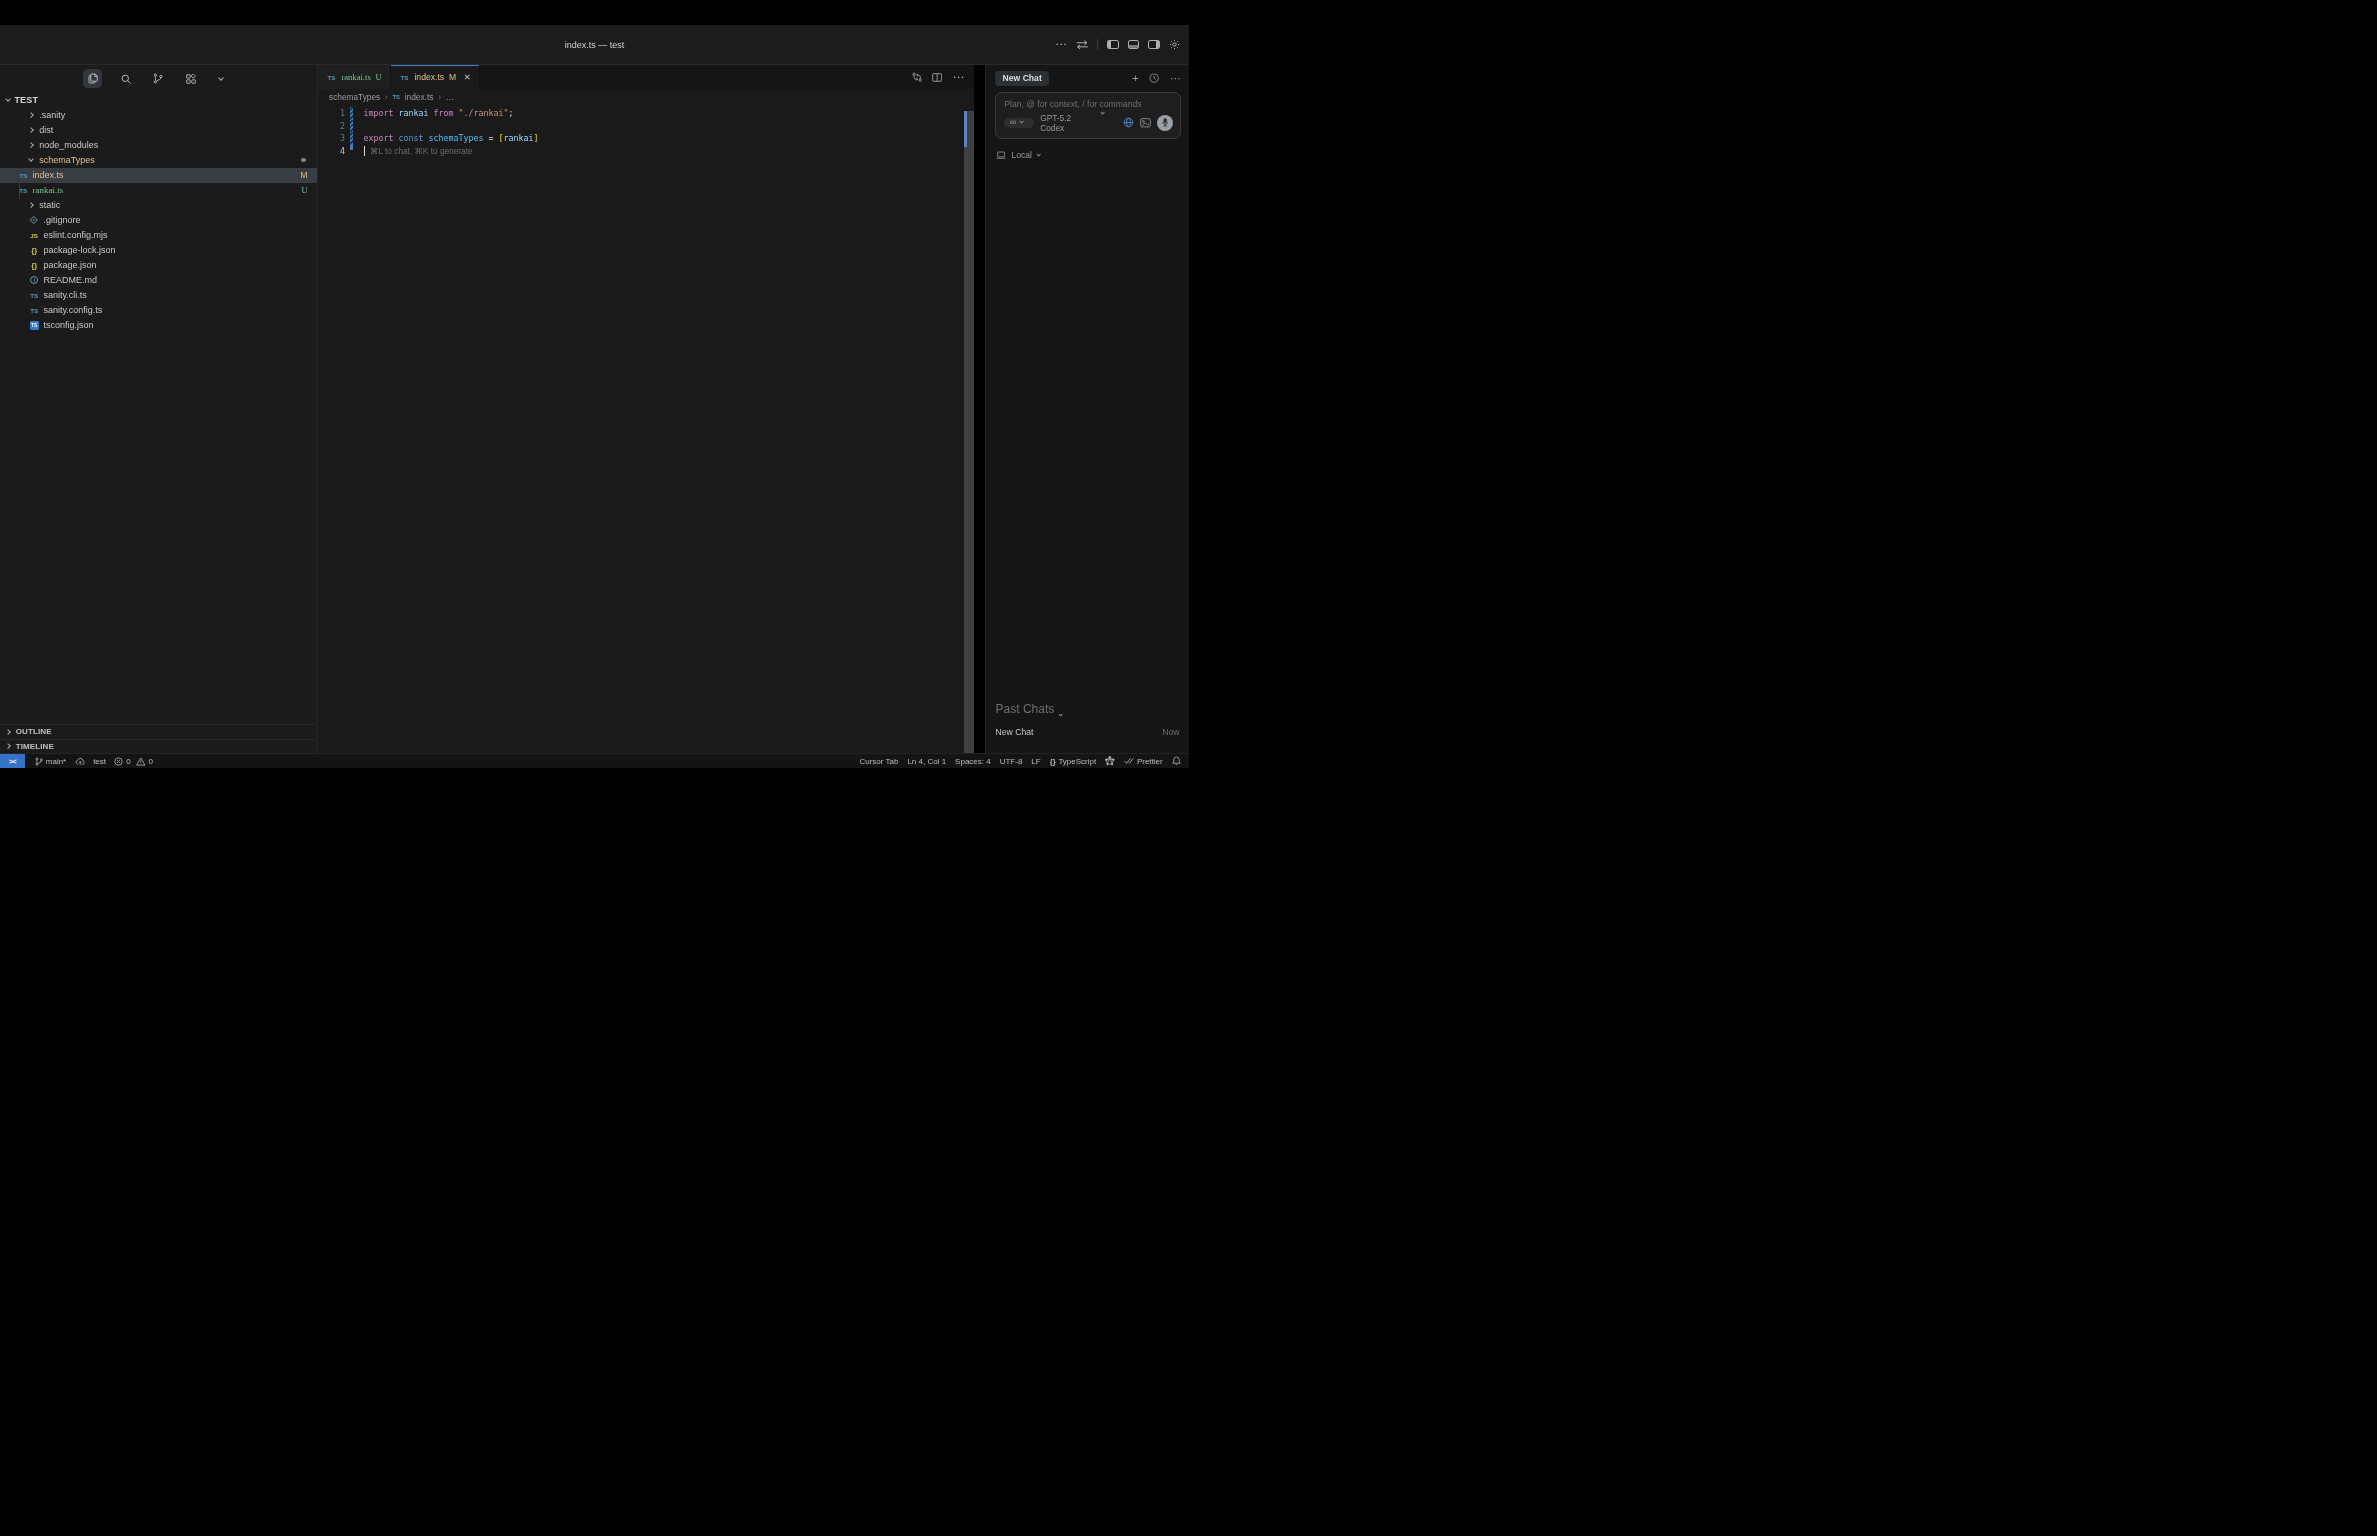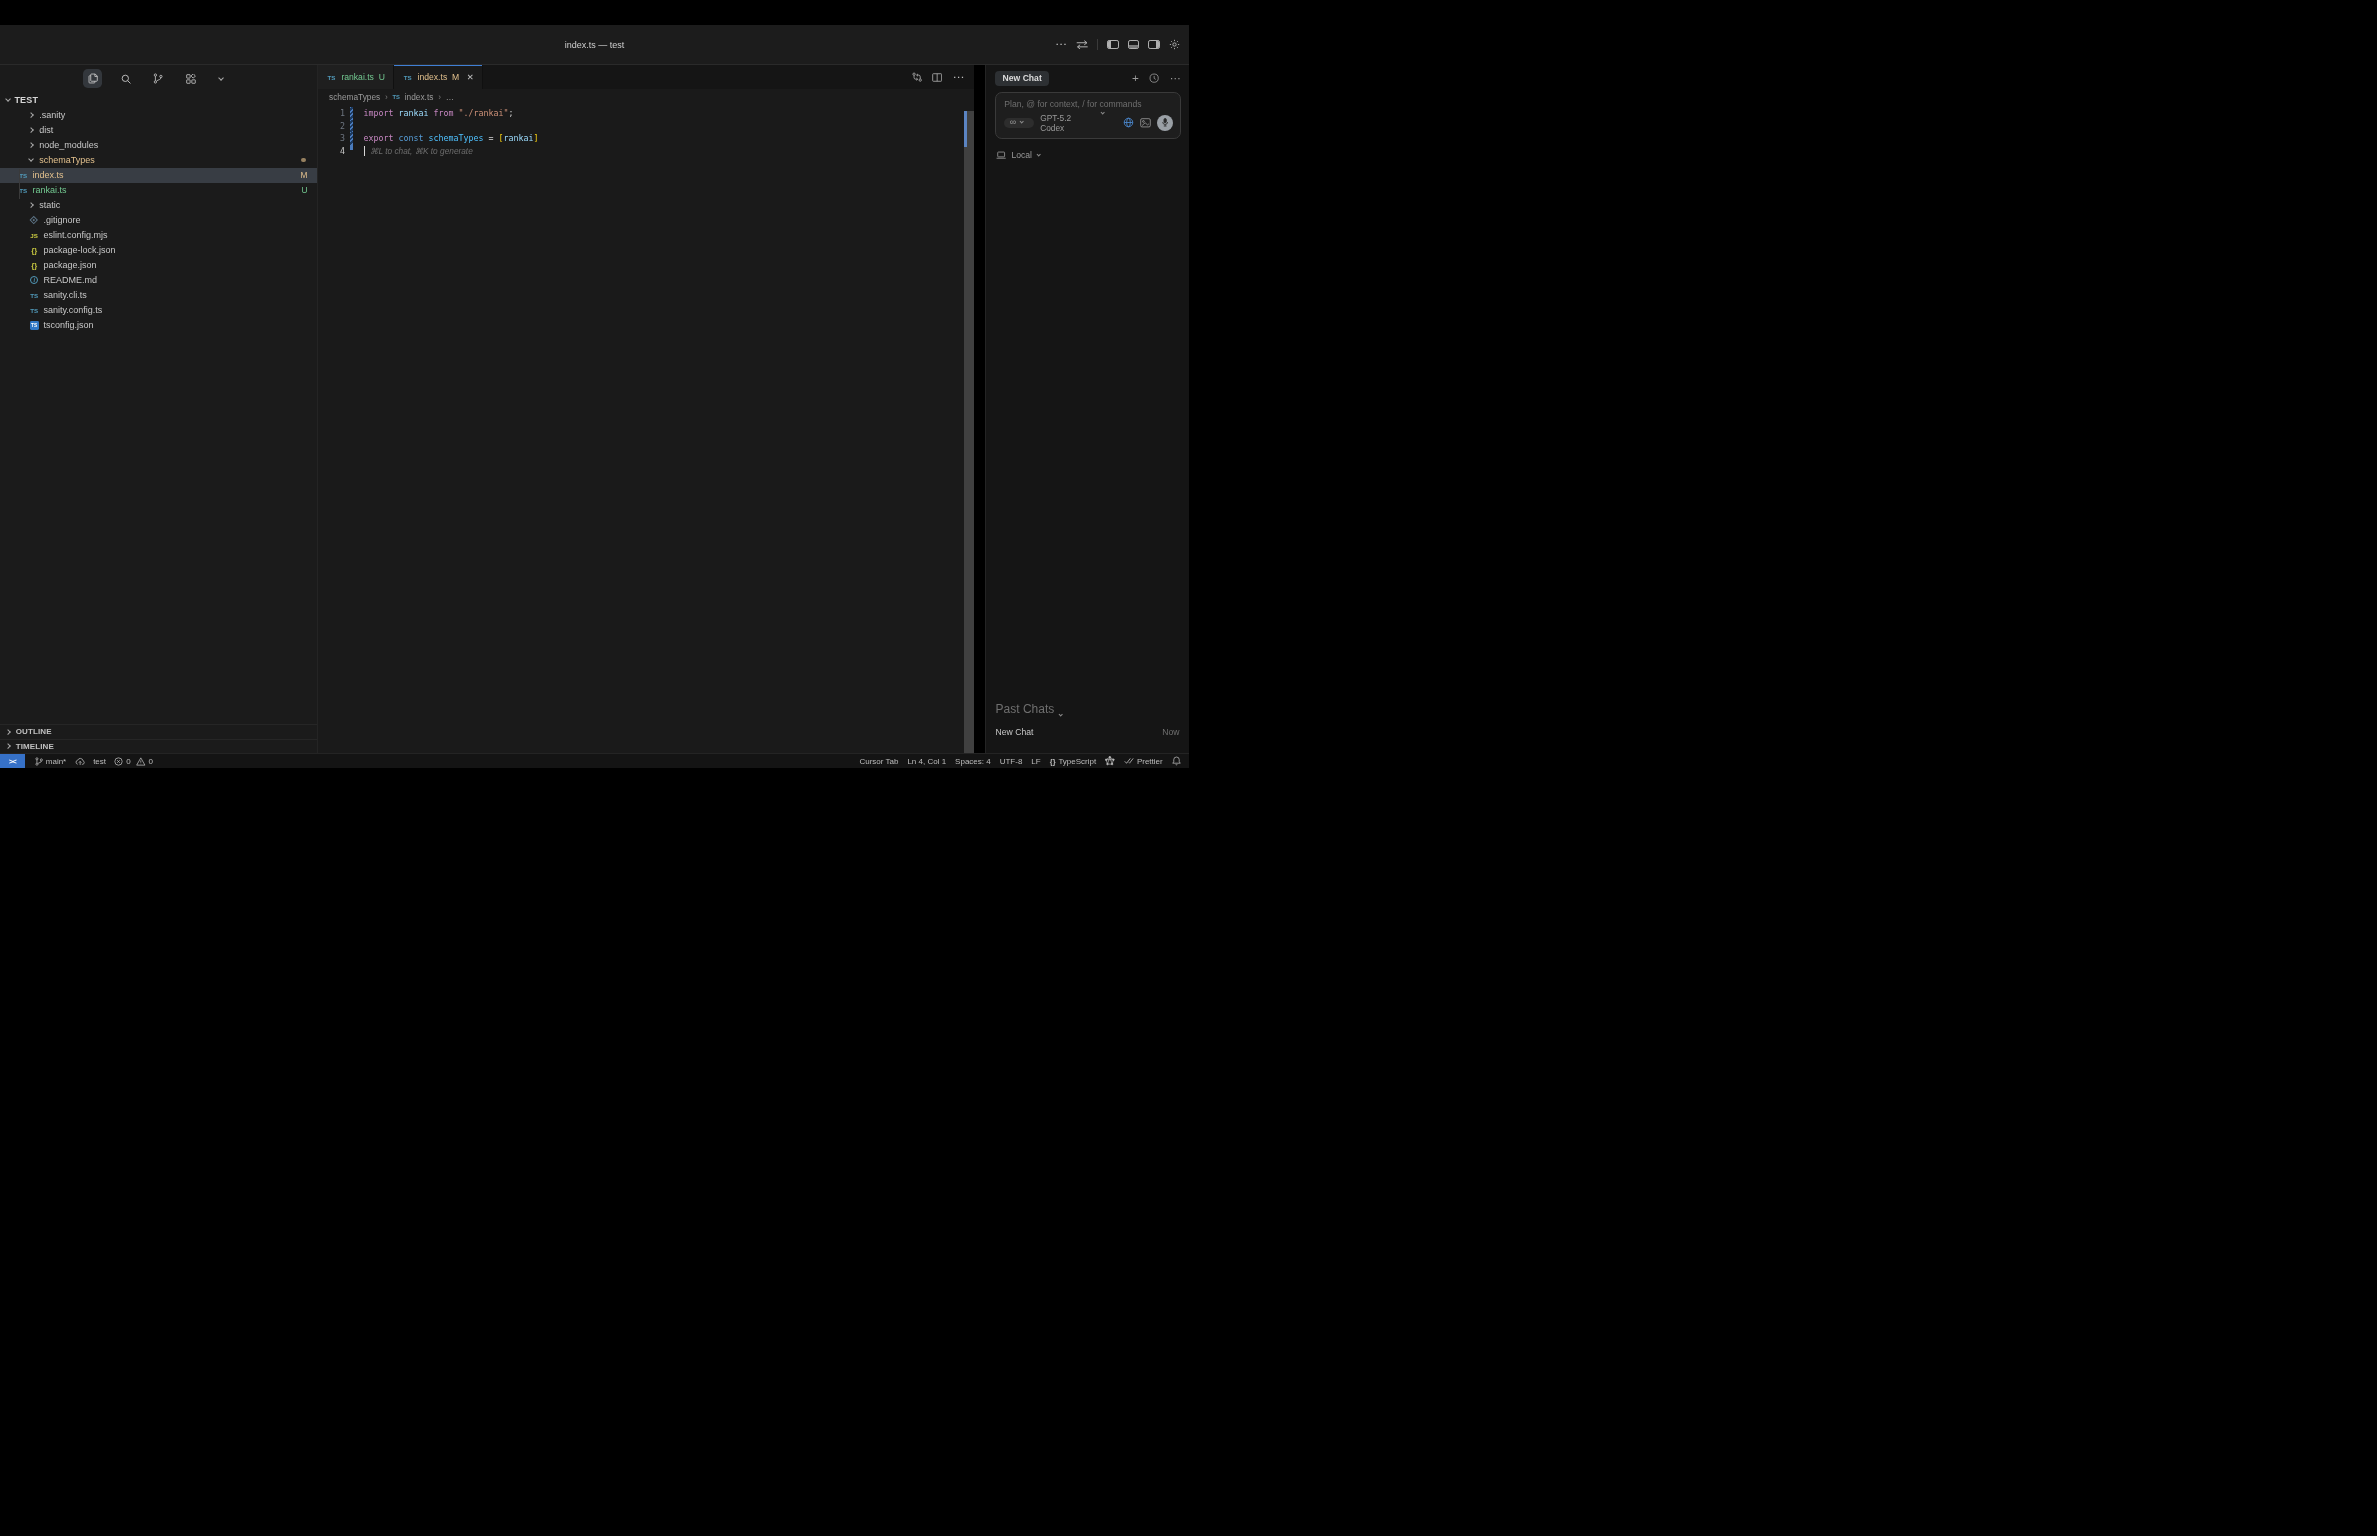--- a/index.html
+++ b/index.html
@@ -28,21 +28,21 @@
   .activity-row { height:27.5px; display:flex; align-items:center; justify-content:center; gap:13.8px; flex:0 0 auto; color:#c8c8c8; }
   .act-btn { display:flex; align-items:center; justify-content:center; width:19px; height:19px; border-radius:4.8px; }
   .act-btn.active { background:#33373c; }
   .tree { flex:1 1 auto; position:relative; overflow:hidden; font-size:9px; color:#c8c8c8; }
   .trow { height:15px; display:flex; align-items:center; padding-left:29px; cursor:default; position:relative; }
   .trow.root { font-weight:bold; padding-left:5.5px; letter-spacing:0.2px; color:#d6d6d6; }
   .trow.selected { background:#383d44; }
   .trow.lvl2 { padding-left:18px; }
   .tlabel { margin-left:0; white-space:nowrap; }
   .c-mod { color:#e2c08d; }
-  .c-unt { color:#73c991; }
+  .c-unt { color:#73c991;font-family:Liberation Serif, serif; }
   .tbadge { margin-left:auto; margin-right:9.6px; font-size:8.3px; }
   .tdot { margin-left:auto; margin-right:11px; width:4.8px; height:4.8px; border-radius:50%; background:#96805f; }
   .chev { width:4.1px; height:4.1px; border-right:1px solid #a8a8a8; border-bottom:1px solid #a8a8a8; display:inline-block; flex:0 0 auto; }
   .chev.down { transform:rotate(45deg); margin:-1.4px 5.5px 0 0; }
   .chev.right { transform:rotate(-45deg); margin:0 5.5px 0 0; }
   .trow .chev { margin-right:6.2px; }
   .trow.root .chev { margin-right:4.8px; }
   .fi { width:10.3px; margin-right:4.1px; display:inline-flex; align-items:center; justify-content:center; flex:0 0 auto; font-size:6.2px; font-weight:bold; }
   .ts-ico { color:#519aba; }
   .js-ico { color:#cbcb41; }
@@ -74,21 +74,21 @@
   .cline { display:flex; height:12.4px; align-items:center; }
   .lnum { width:27px; text-align:right; color:#6e7681; flex:0 0 auto; }
   .lnum.on { color:#c6c6c6; }
   .gmark { width:2.8px; margin-left:4.8px; align-self:stretch; flex:0 0 auto; }
   .gmark.hatch { background:repeating-linear-gradient(135deg, #4a7bbd 0 1.4px, #1d3a5f 1.4px 3.1px); }
   .gmark.added { align-self:flex-start; height:5.5px; background:#4a7bbd; }
   .ltext { margin-left:11px; white-space:pre; color:#d4d4d4; }
   .tok-kw { color:#C586C0; } .tok-kw2 { color:#569CD6; } .tok-id { color:#9CDCFE; }
   .tok-id2 { color:#4FC1FF; } .tok-str { color:#CE9178; } .tok-pun { color:#D4D4D4; } .tok-brk { color:#FFD710; }
   .caret { display:inline-block; width:1px; height:9.6px; background:#d7d7d7; vertical-align:middle; }
-  .ghost { font-family:"Liberation Sans", sans-serif; color:#6d6d6d; margin-left:5.5px; font-size:8.3px;font-style:italic; }
+  .ghost { font-family:"Liberation Sans", sans-serif; color:#6d6d6d; margin-left:5.5px; font-size:8.3px; }
   .scrollbar { position:absolute; top:0; right:0; bottom:0; width:9.6px; }
   .scroll-thumb { position:absolute; left:0; right:0; top:6.9px; bottom:0; background:#404040; }
   .scroll-deco { position:absolute; left:0; top:6.9px; width:2.8px; height:36px; background:#5b84c2; }
 
   
   .chat { width:204px; background:#151515; border-left:0.7px solid #242424; display:flex; flex-direction:column; min-height:0;margin-left:11px; }
   .chat-header { display:flex; align-items:center; padding:5.5px 8.3px 4.1px 9px; flex:0 0 auto; }
   .chat-tab { background:#2d3033; border-radius:4.1px; color:#dcdcdc; font-size:8.6px; font-weight:600; padding:2.8px 7.6px; }
   .chat-header-actions { margin-left:auto; display:flex; align-items:center; gap:10.3px; color:#9a9a9a; }
   .plus-g { font-size:11.7px; font-weight:300; line-height:8.3px; }

